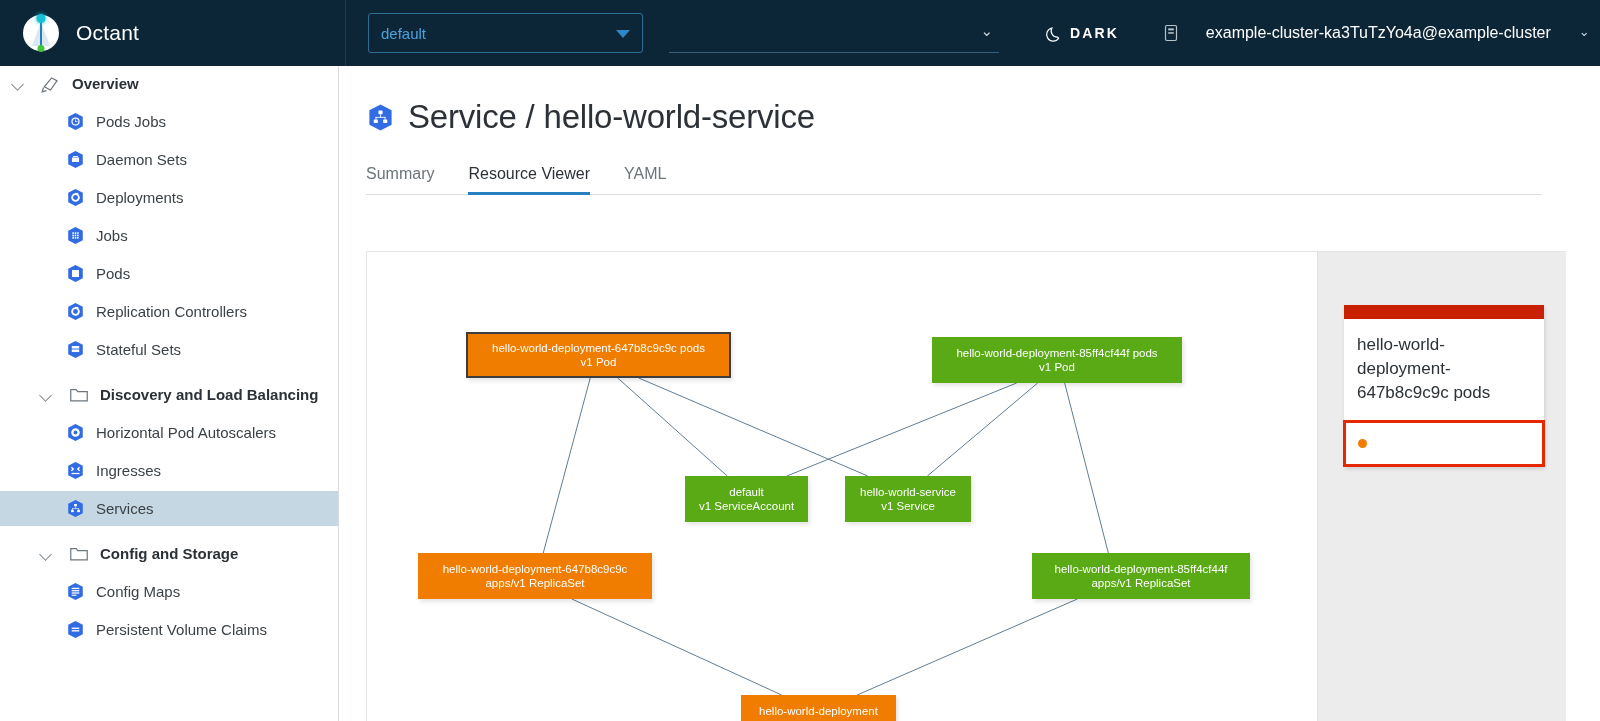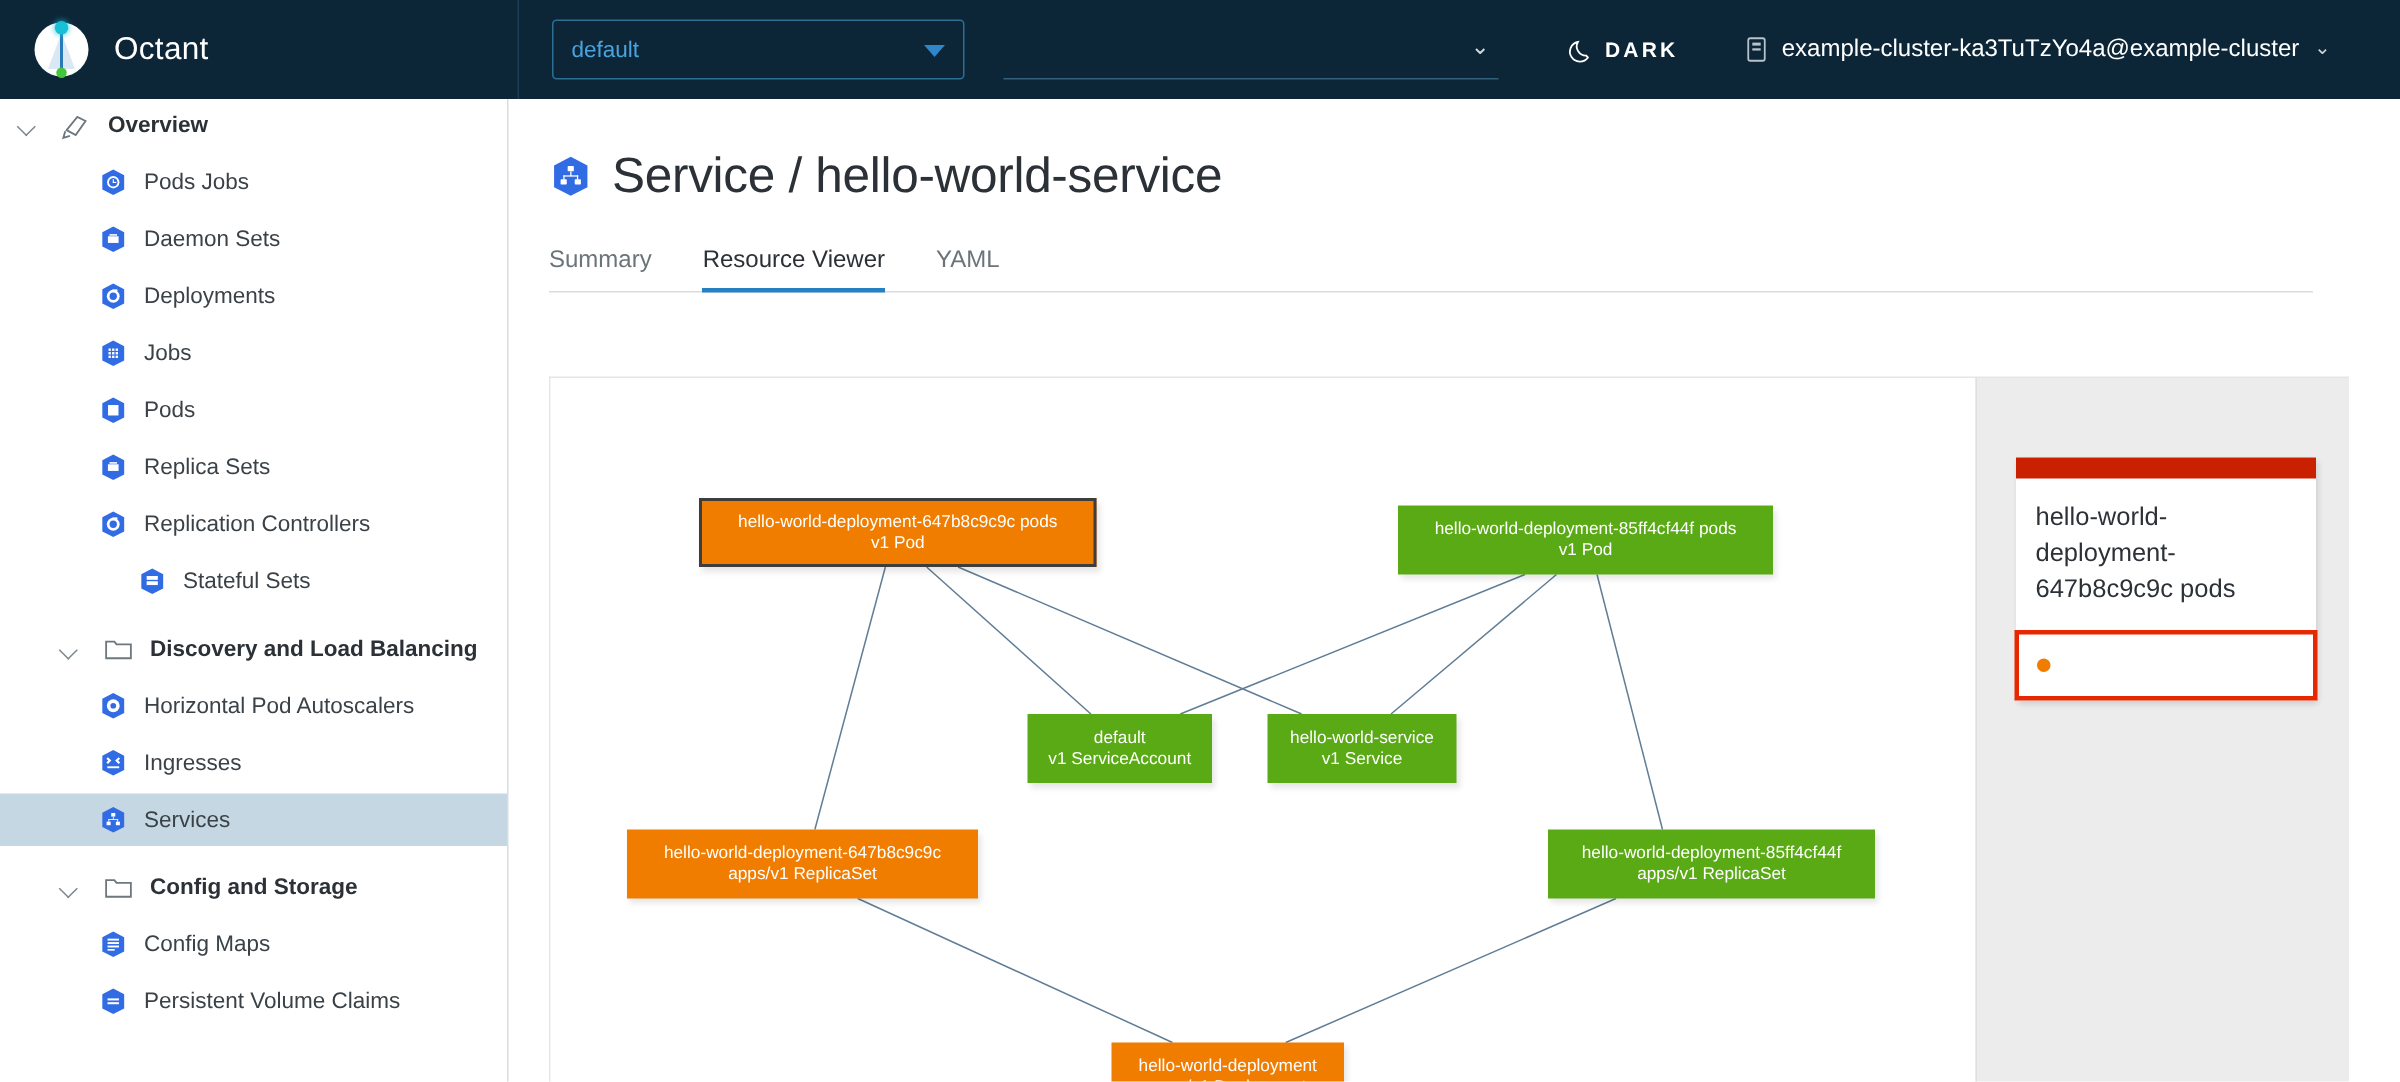--- a/index.html
+++ b/index.html
@@ -108,21 +108,21 @@
     display: flex; align-items: center; gap: 8px;
     color: #ffffff; cursor: pointer;
   }
   #moon-icon { display: block; }
   #theme-label {
     font-size: 14px; font-weight: bold; letter-spacing: 2.1px;
   }
 
   #cluster-select {
     margin-left: 44px;
-    display: flex; gap: 9px;
+    display: flex; gap: 27px;
     color: #ffffff; cursor: pointer;
   }
   #cluster-name { font-size: 16px; }
   #cluster-caret { font-size: 13px; color: #cdd6db; margin-left: 1px; }
 
   
   #sidebar {
     position: absolute; top: 66px; left: 0;
     width: 339px; height: 655px;
     background: #ffffff;
@@ -361,40 +361,29 @@
           <rect x="10" y="10" width="4" height="4"></rect>
         </g>
       </svg>
       <span style="width: 11px; flex: 0 0 11px;"></span>
       <span class="nav-label">Pods</span>
     </div>
     <div class="nav-row" style="padding-left: 66px; margin-top: 3px;">
       <svg viewBox="0 0 24 24" class="k8s-ico" style="flex: 0 0 19px;">
         <path d="M12 1.2 21.2 6v12L12 22.8 2.8 18V6z" fill="#326ce5"></path>
         <g fill="#ffffff">
-          <rect x="7.5" y="9.5" width="9" height="5.6"></rect>
-          <rect x="8.8" y="7.7" width="6.4" height="1.3"></rect>
-        </g>
-      </svg>
-      <span style="width: 11px; flex: 0 0 11px;"></span>
-      <span class="nav-label">Replica Sets</span>
-    </div>
-    <div class="nav-row" style="padding-left: 66px; margin-top: 3px;">
-      <svg viewBox="0 0 24 24" class="k8s-ico" style="flex: 0 0 19px;">
-        <path d="M12 1.2 21.2 6v12L12 22.8 2.8 18V6z" fill="#326ce5"></path>
-        <g fill="#ffffff">
           <circle cx="12" cy="12" r="5.4"></circle>
           <circle cx="12" cy="12" r="3.1" fill="#326ce5"></circle>
           <rect x="11.3" y="6.2" width="4.2" height="1.5"></rect>
         </g>
       </svg>
       <span style="width: 11px; flex: 0 0 11px;"></span>
       <span class="nav-label">Replication Controllers</span>
     </div>
-    <div class="nav-row" style="padding-left: 92px; margin-top: 3px;">
+    <div class="nav-row" style="padding-left: 66px; margin-top: 3px;">
       <svg viewBox="0 0 24 24" class="k8s-ico" style="flex: 0 0 19px;">
         <path d="M12 1.2 21.2 6v12L12 22.8 2.8 18V6z" fill="#326ce5"></path>
         <g fill="#ffffff">
           <rect x="7.3" y="7.6" width="9.4" height="3.2"></rect>
           <rect x="7.3" y="12" width="9.4" height="3.2"></rect>
         </g>
       </svg>
       <span style="width: 11px; flex: 0 0 11px;"></span>
       <span class="nav-label">Stateful Sets</span>
     </div>

